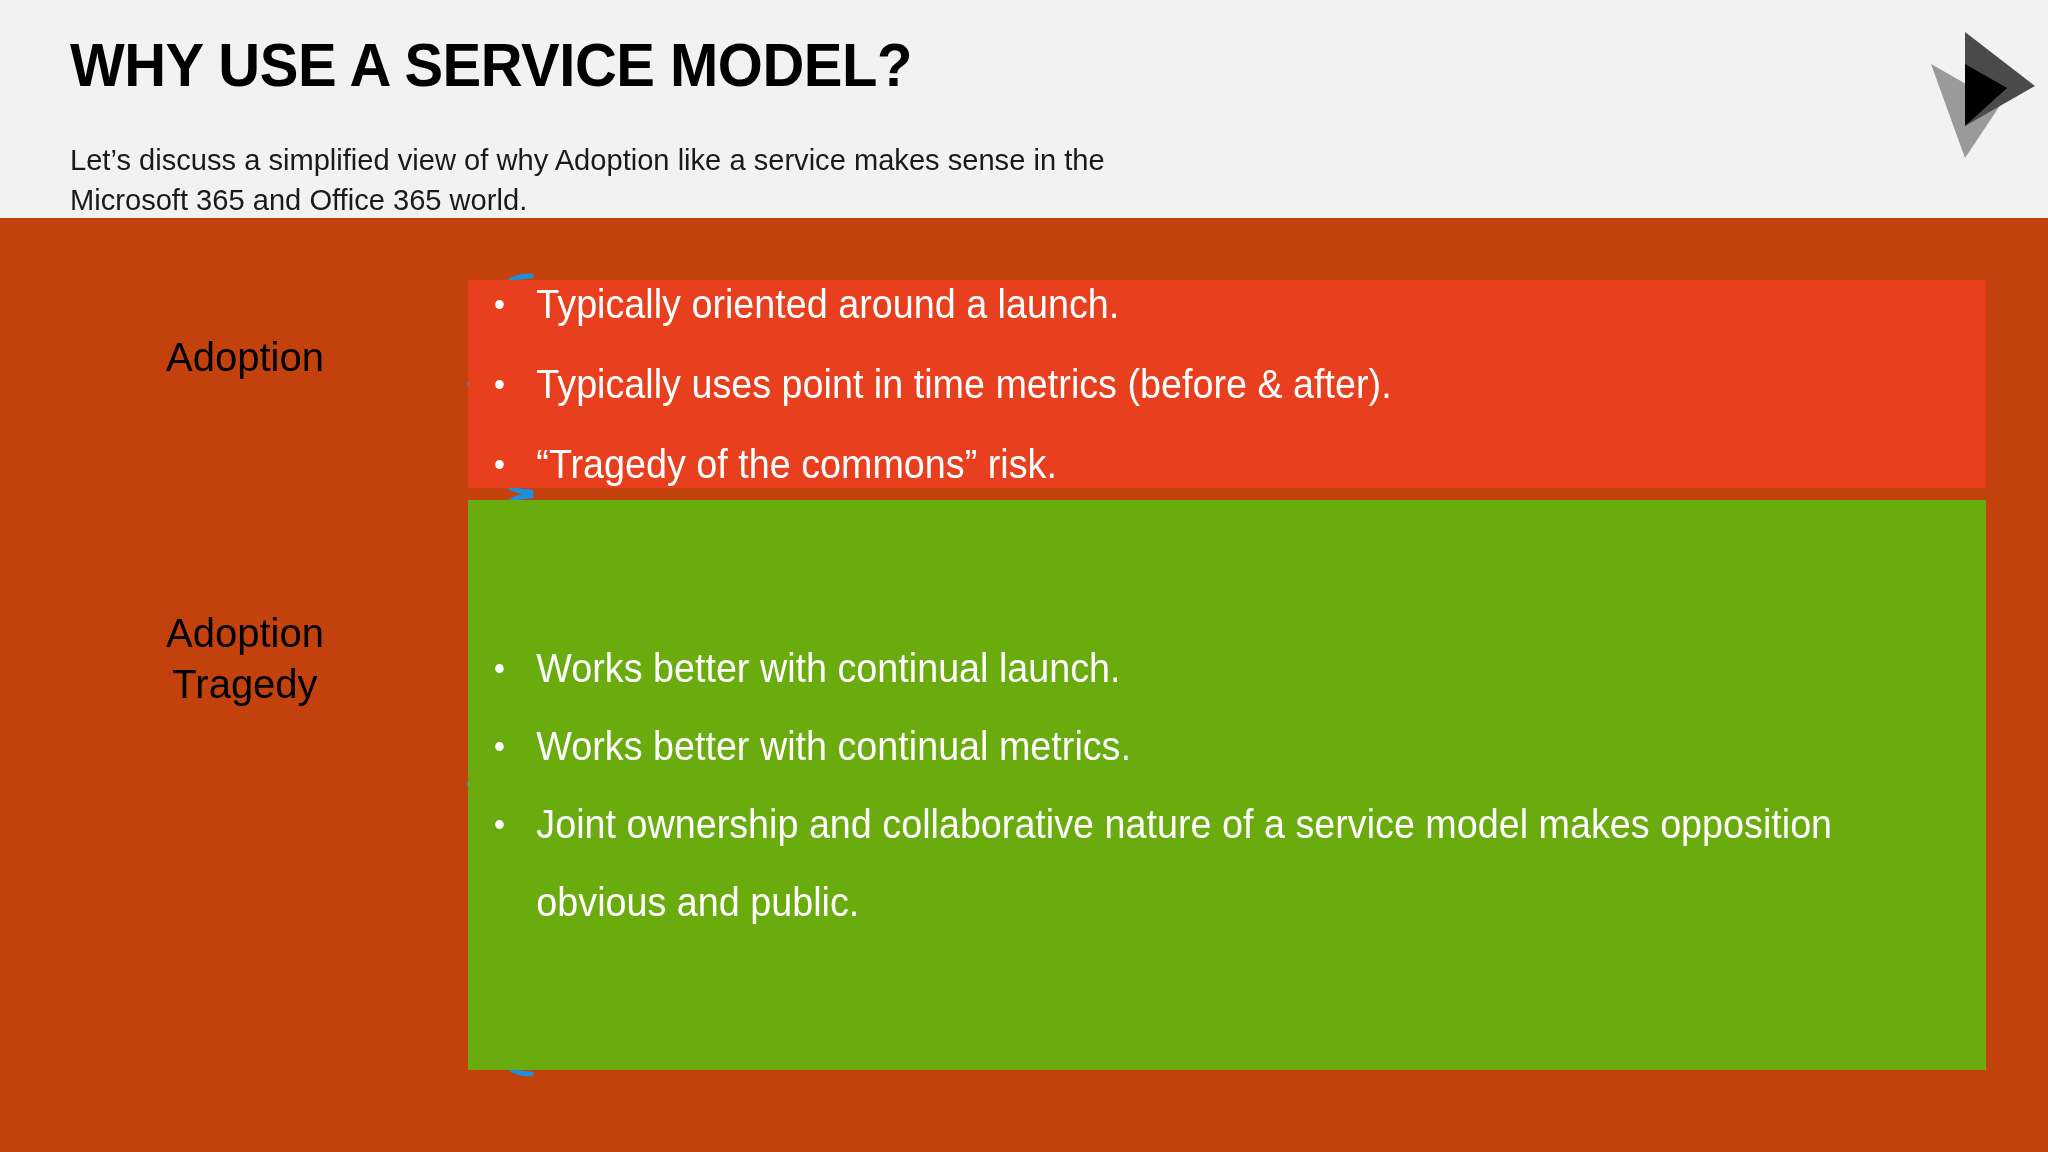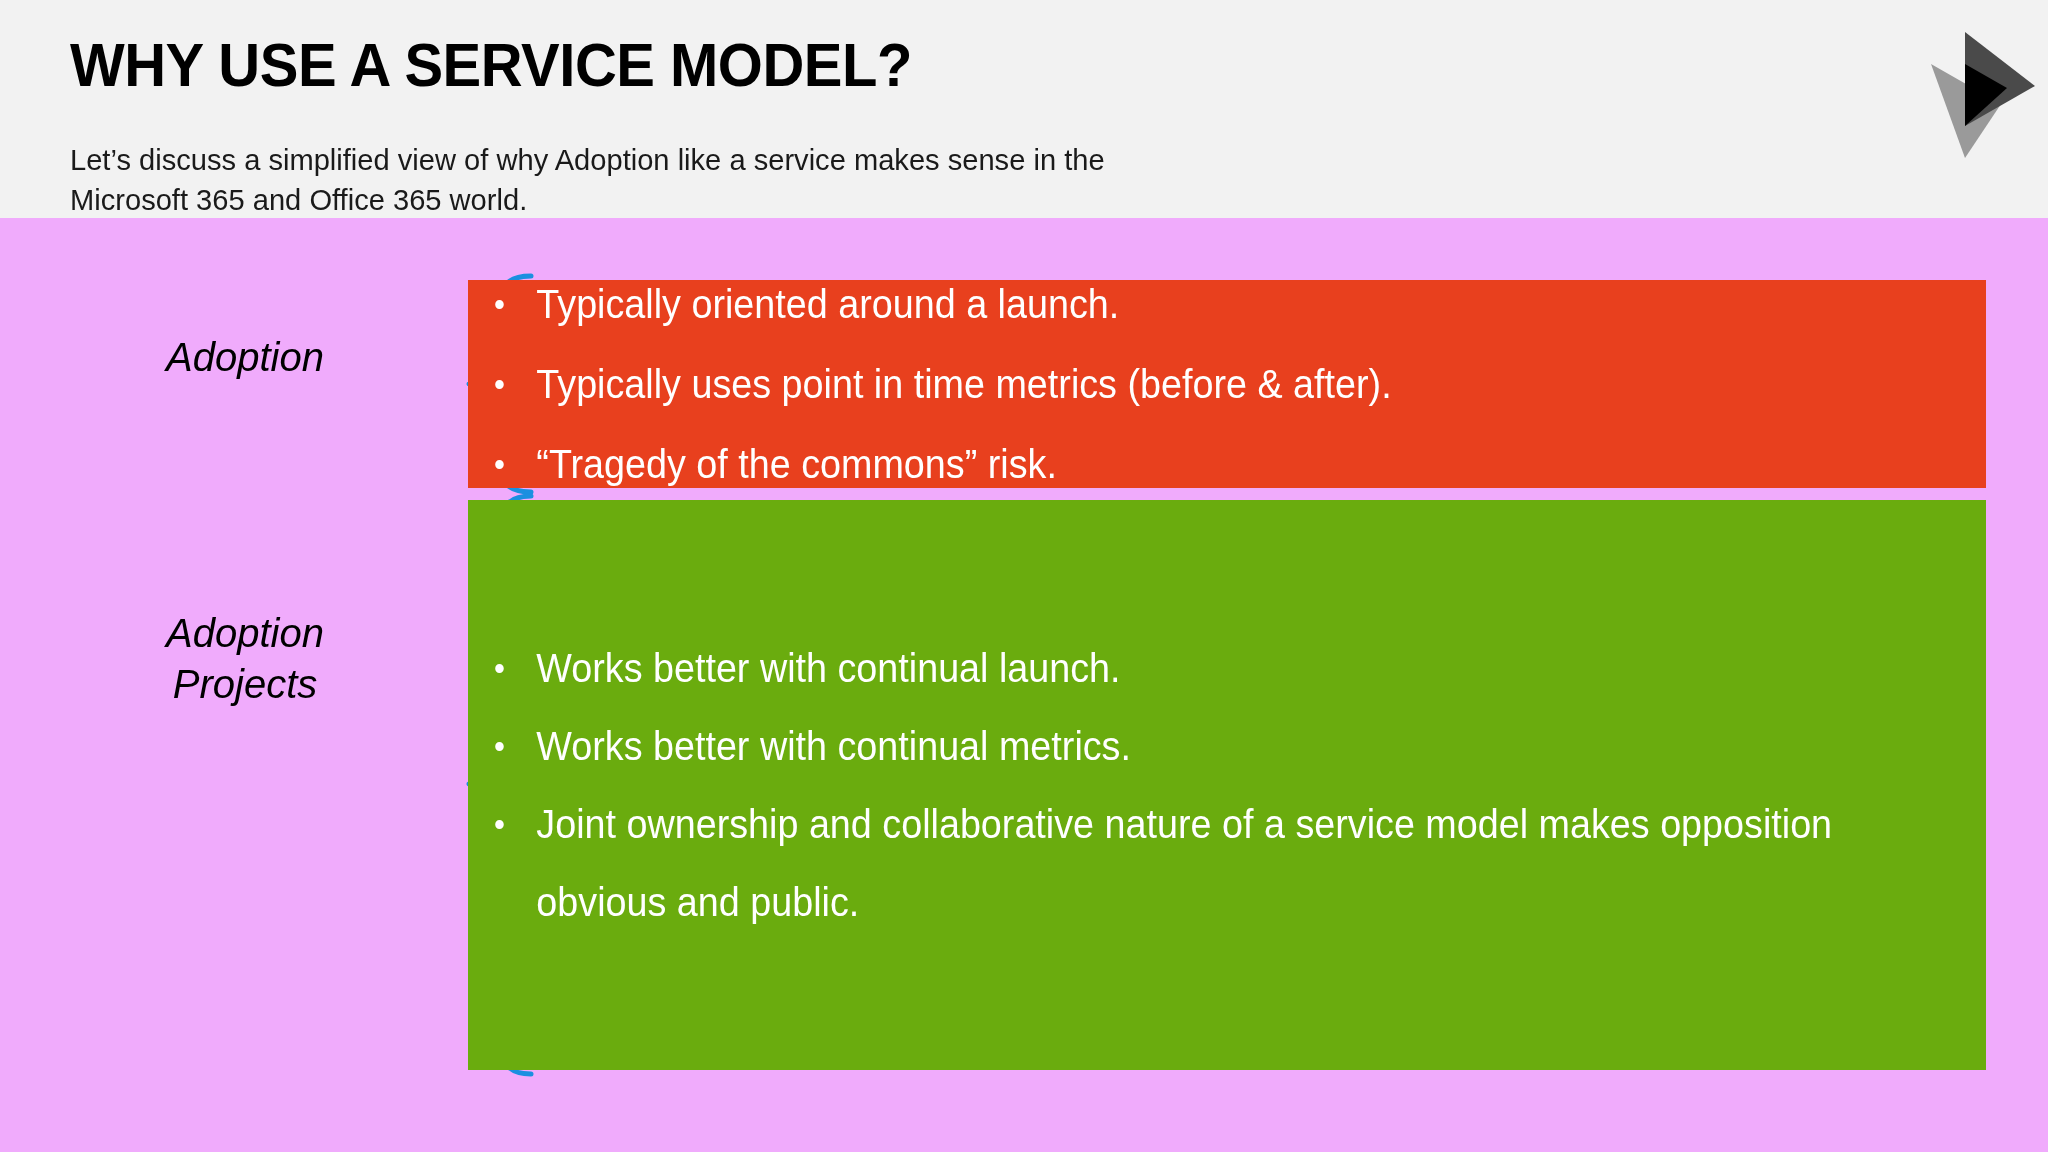--- a/index.html
+++ b/index.html
@@ -4,21 +4,21 @@
 <title>Slide</title>
 <style>
   html,body{margin:0;padding:0;}
   body{
     width:2048px;height:1152px;
     background:#ffffff;
     font-family:"Liberation Sans", sans-serif;
     overflow:hidden;
     position:relative;
   }
-  #slide{position:absolute;inset:0;background:#f0abfc;}
+  #slide{position:absolute;inset:0;background:#c2410c;}
 
   
   .header-band{
     position:absolute;left:0;top:0;width:2048px;height:218px;
     background:#f2f2f2;
   }
   .slide-title{
     position:absolute;left:70px;top:30px;
     font-family:"Liberation Sans", sans-serif;
     font-weight:bold;
@@ -80,21 +80,21 @@
     position:absolute;
     width:330px;
     text-align:center;
     font-family:"Liberation Sans", sans-serif;
     font-size:40px;
     line-height:51px;
     color:#000000;
   }
   .group-label.projects{left:80px;top:332px;}
   .group-label.services{left:80px;top:608px;}
-  .group-label span{display:block;font-style:italic;}
+  .group-label span{display:block;}
 
   
   .brace{position:absolute;left:455px;}
   .brace.top{top:272px;width:80px;height:224px;}
   .brace.bottom{top:492px;width:80px;height:586px;}
 </style>
 </head>
 <body>
 
 <div id="slide">
@@ -136,21 +136,21 @@
       <span class="bullet-text">Typically uses point in time metrics (before &amp; after).</span>
     </div>
     <div class="bullet-row">
       <span class="bullet-dot">•</span>
       <span class="bullet-text">“Tragedy of the commons” risk.</span>
     </div>
   </div>
 
   <div class="group-label services">
     <span>Adoption</span>
-    <span>Projects</span>
+    <span>Tragedy</span>
   </div>
 
   <div class="brace bottom">
     <svg width="80" height="586" viewBox="0 0 80 586" xmlns="http://www.w3.org/2000/svg">
       <path d="M76 4 C 52 4 46 16 46 38 L46 256 C46 274 34 288 14 292 C34 296 46 310 46 328 L46 548 C46 570 52 582 76 582" fill="none" stroke="#1B8FE0" stroke-width="5" stroke-linecap="round" stroke-linejoin="round"></path>
     </svg>
   </div>
 
   <div class="band green">
     <div class="bullet-row">

